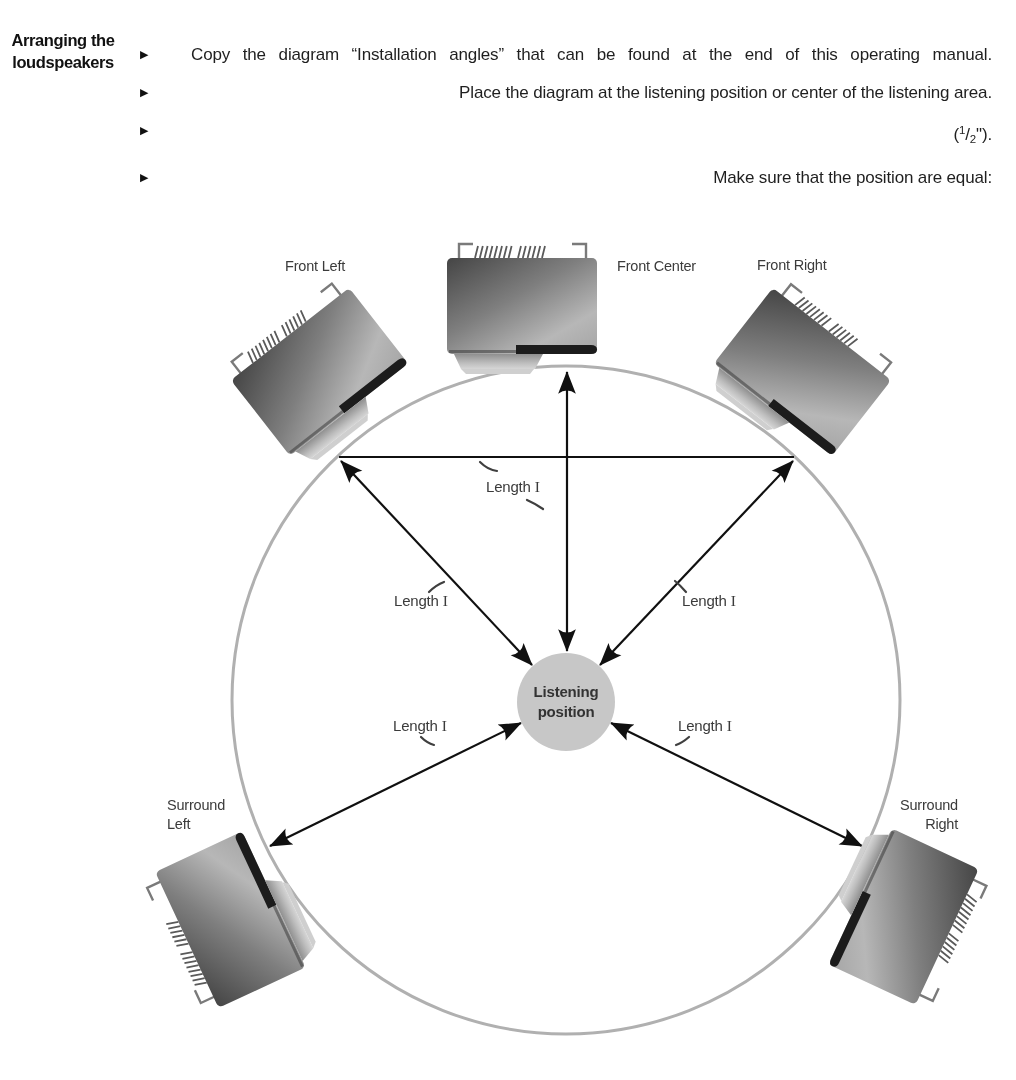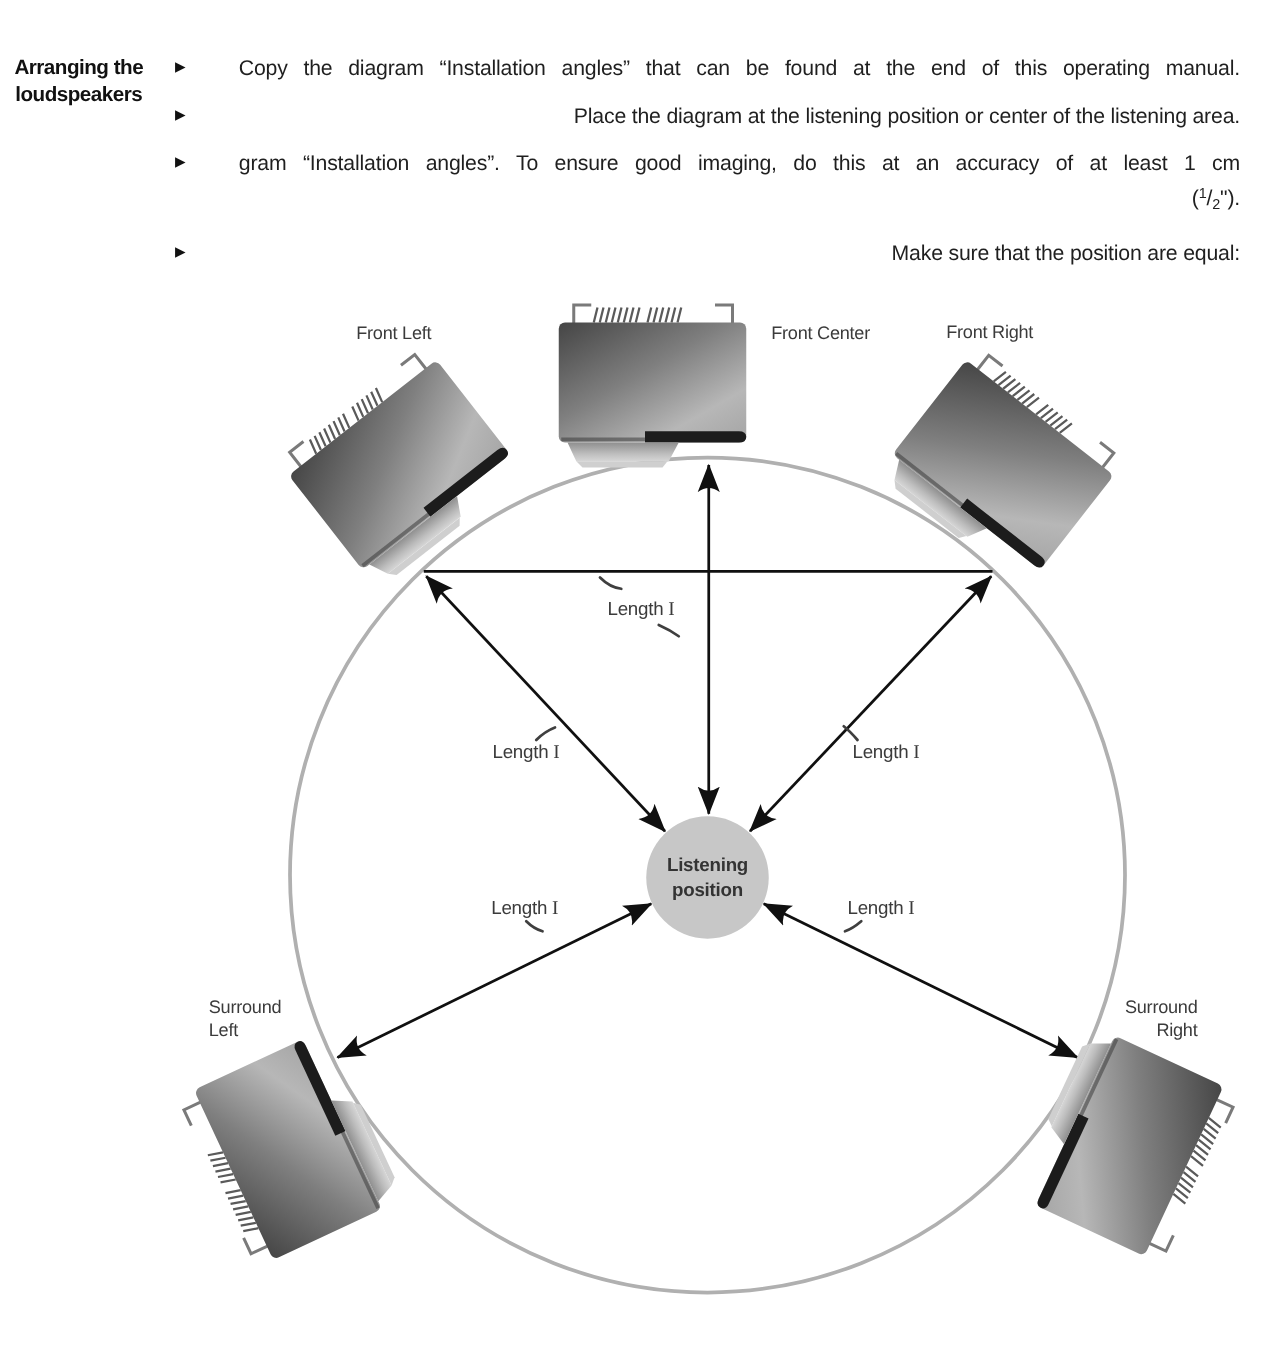--- a/index.html
+++ b/index.html
@@ -4,21 +4,21 @@
 <style>
   html,body{margin:0;padding:0;}
   body{
     width:1016px;height:1080px;position:relative;background:#ffffff;
     font-family:"Liberation Sans",sans-serif;overflow:hidden;
   }
   .page{position:absolute;inset:0;}
 
   
   .heading{
-    position:absolute;left:4px;top:43px;width:118px;
+    position:absolute;left:4px;top:29px;width:118px;
     text-align:center;font-weight:bold;font-size:16.5px;line-height:22px;
     letter-spacing:-0.4px;color:#111;
   }
   .heading span{display:block;}
   .bullets{position:absolute;left:140px;top:42px;width:852px;}
   .bullet{display:flex;margin-bottom:13px;color:#1f1f1f;}
   .bmark{
     flex:0 0 14px;font-size:11px;line-height:25px;color:#111;
     margin-right:9px;
   }
@@ -65,21 +65,20 @@
     <div class="bullet">
       <span class="bmark">▶</span>
       <span class="btext">
         <span class="bline">Place the diagram at the listening position or center of the listening area.</span>
       </span>
     </div>
 
     <div class="bullet">
       <span class="bmark">▶</span>
       <span class="btext">
-        <span class="jline">gram “Installation angles”. To ensure good imaging, do this at an accuracy of at least 1 cm</span>
         <span class="bline">
           <span>(</span><span class="fsup">1</span><span>/</span><span class="fsub">2</span><span>").</span>
         </span>
       </span>
     </div>
 
     <div class="bullet">
       <span class="bmark">▶</span>
       <span class="btext">
         <span class="bline">Make sure that the position are equal:</span>

